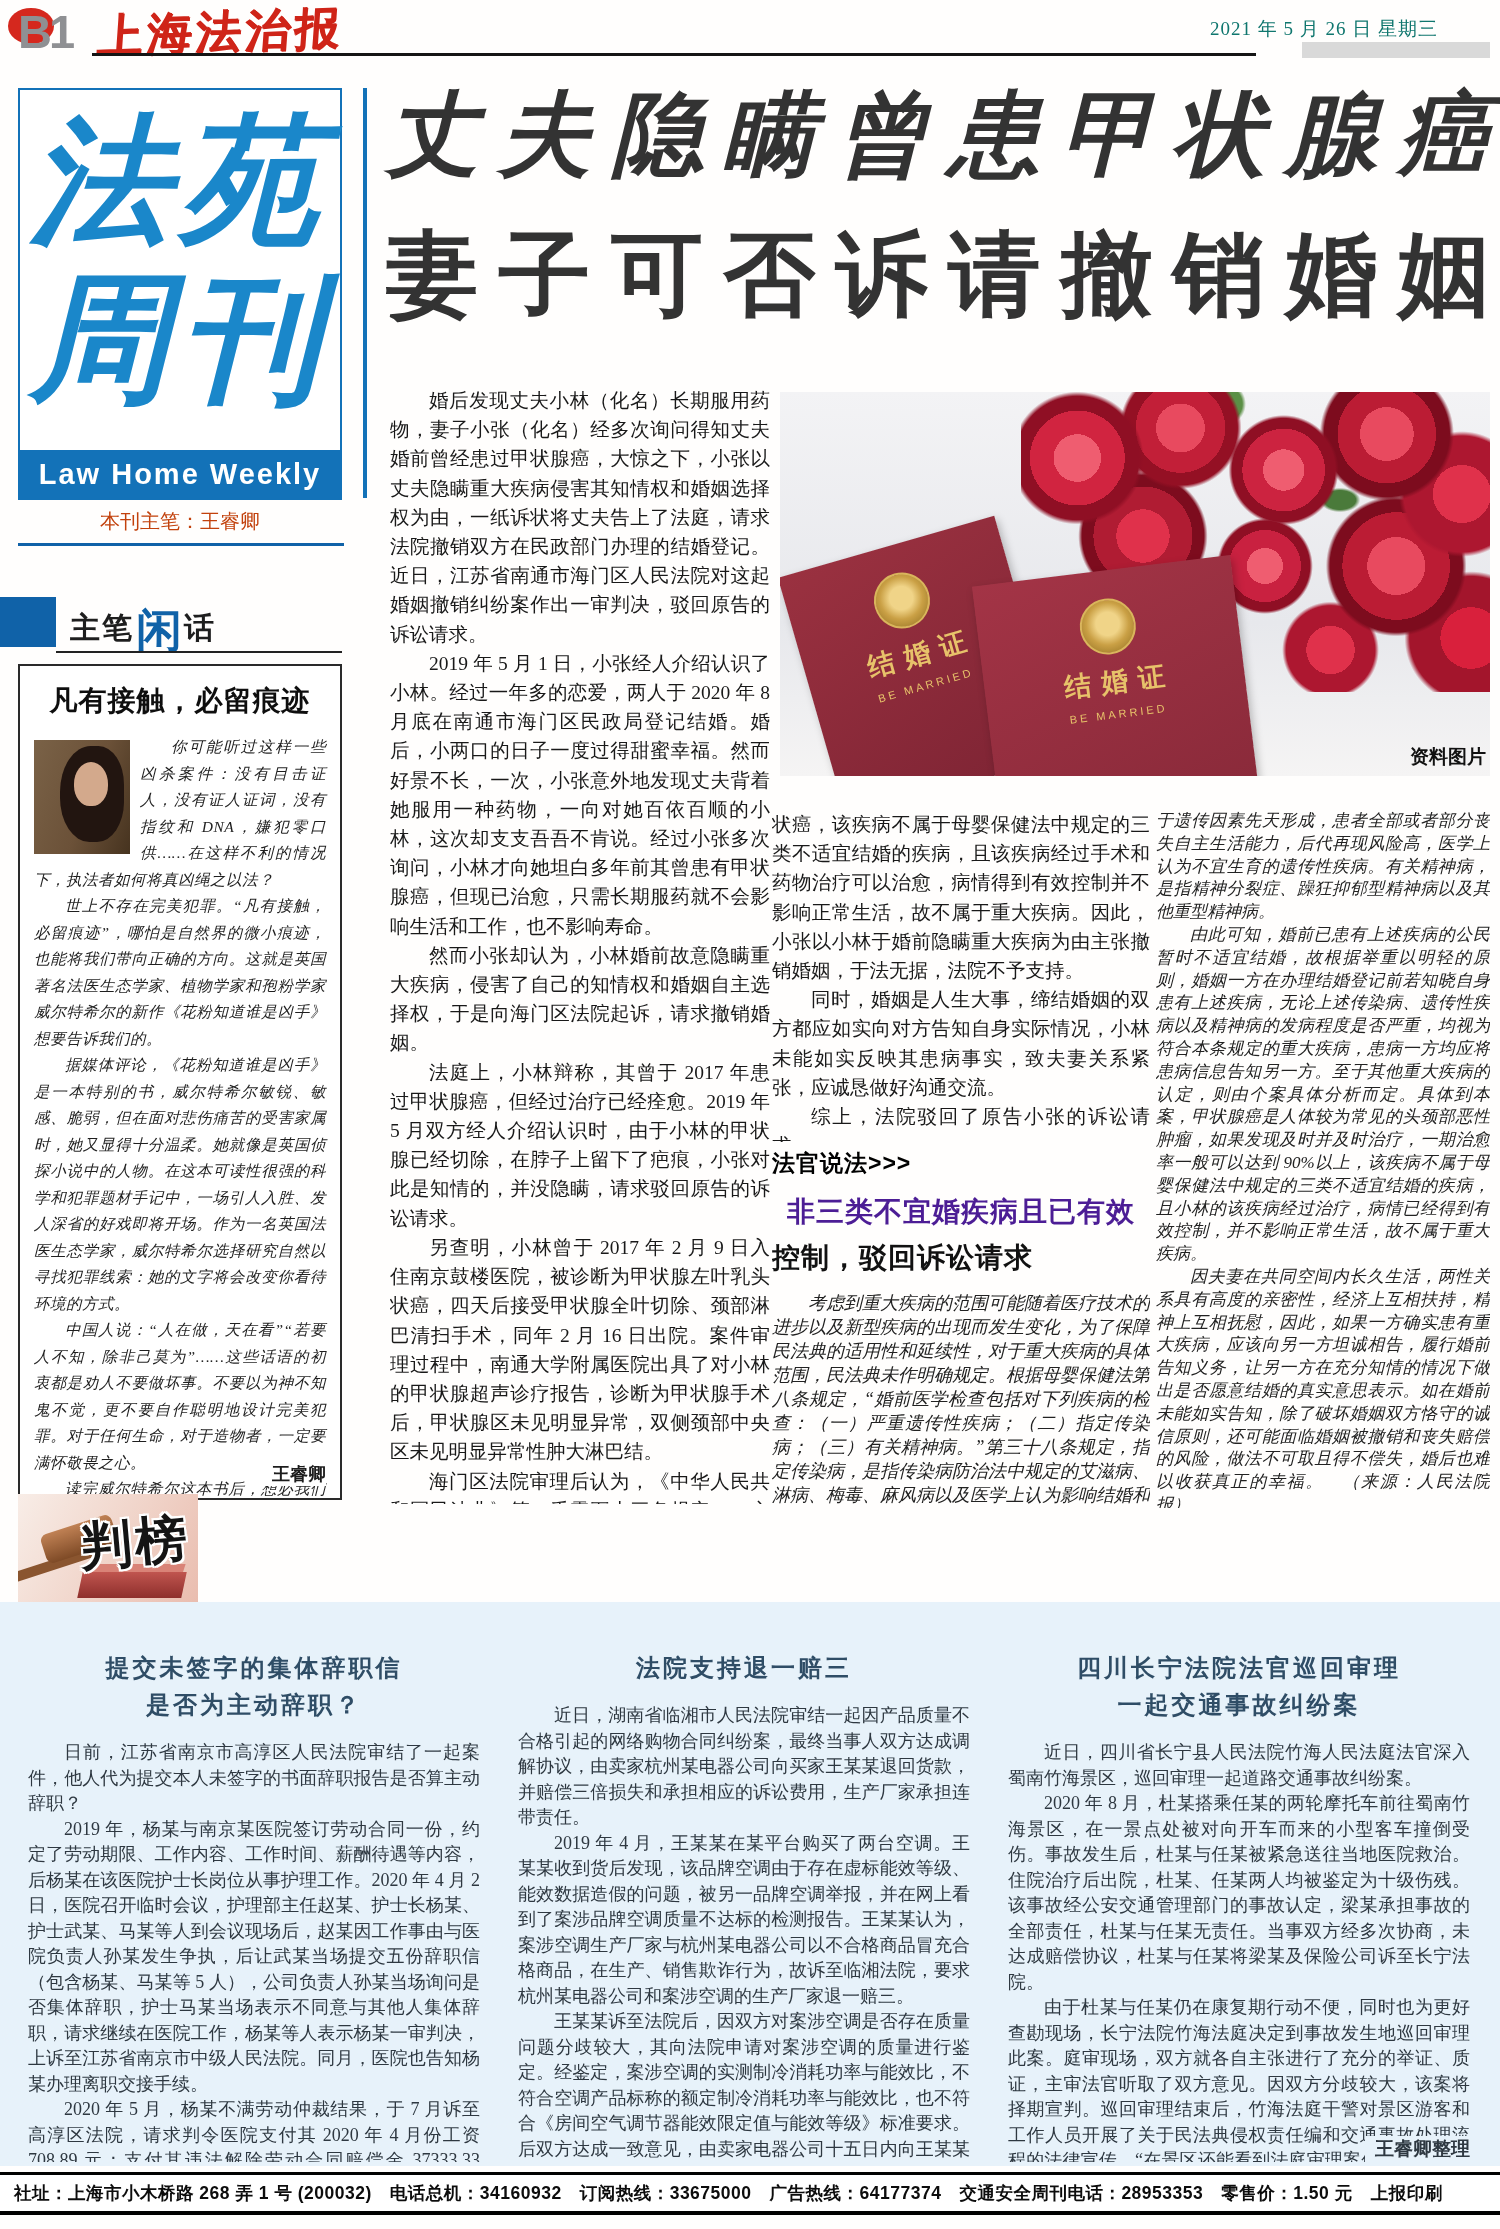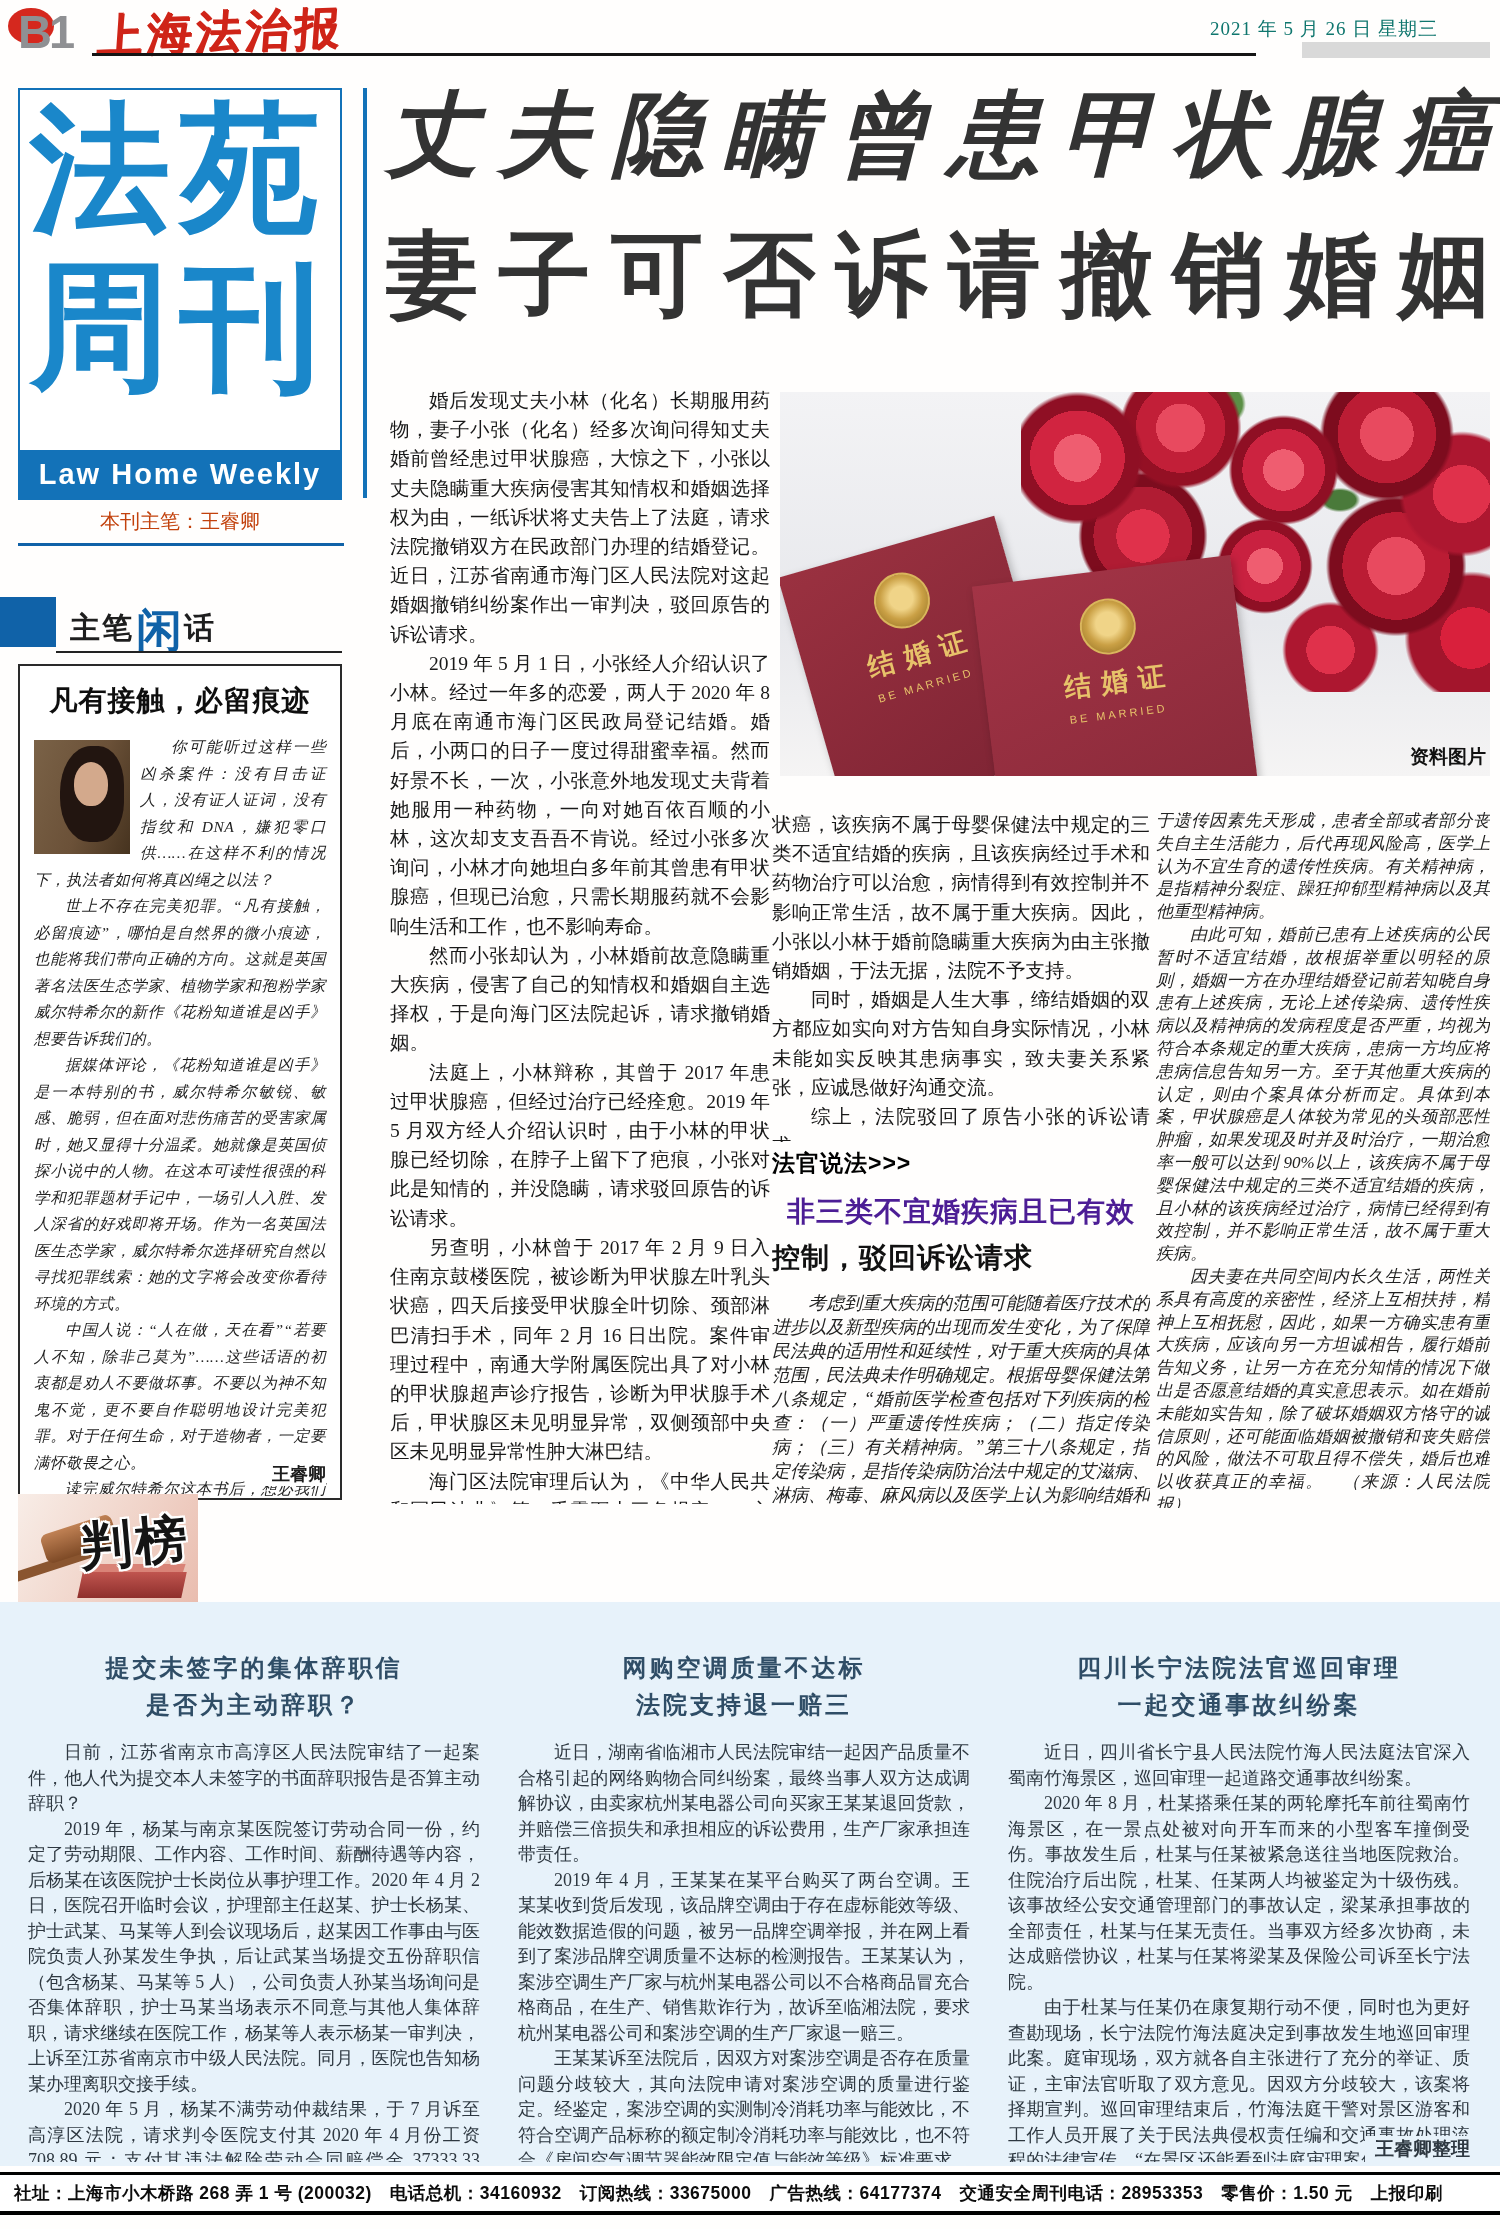--- a/index.html
+++ b/index.html
@@ -17,21 +17,21 @@
             letter-spacing:4px;transform:skewX(-6deg) rotate(-2deg);text-shadow:1px 1px 0 #cf2418;}
   .hdr-date{position:absolute;right:62px;top:16px;font-size:19px;color:#0f766e;letter-spacing:1px;}
   .hdr-gray{position:absolute;left:1302px;top:42px;width:188px;height:16px;background:#d9d9d9;}
   .hdr-rule{position:absolute;left:92px;top:53px;width:1164px;height:3px;background:#151515;}
 
   
   .wk-box{position:absolute;left:18px;top:88px;width:324px;height:412px;border:2px solid #1372b8;
           box-sizing:border-box;background:#fff;}
   .wk-line{font-family:"Liberation Sans","DejaVu Sans",sans-serif;font-weight:900;color:#1a87ca;
            font-size:140px;line-height:158px;text-align:center;letter-spacing:10px;}
-  .wk-chars{padding-top:0;}
+  .wk-chars{padding-top:12px;font-style:italic;}
   .wk-en{position:absolute;left:0;right:0;bottom:0;height:48px;background:#1372b8;color:#fff;
          font-family:"Liberation Sans","DejaVu Sans",sans-serif;font-weight:900;font-size:29px;
          line-height:48px;text-align:center;letter-spacing:2px;}
   .wk-editor{position:absolute;left:18px;top:508px;width:324px;text-align:center;font-size:20px;color:#c2410c;}
   .wk-rule{position:absolute;left:18px;top:543px;width:326px;height:3px;background:#1062a8;}
   .vrule{position:absolute;left:363px;top:88px;width:4px;height:410px;background:#1372b8;}
 
   
   .sec-blue{position:absolute;left:0;top:597px;width:56px;height:50px;background:#1062a8;}
   .sec-label{position:absolute;left:70px;top:600px;font-weight:bold;color:#1e1e1e;}
@@ -230,21 +230,20 @@
   <div class="vb-art vb-a1">
     <div class="vb-title">提交未签字的集体辞职信</div>
     <div class="vb-title">是否为主动辞职？</div>
     <div class="vb-body">
         <p>日前，江苏省南京市高淳区人民法院审结了一起案件，他人代为提交本人未签字的书面辞职报告是否算主动辞职？</p>
         <p>2019 年，杨某与南京某医院签订劳动合同一份，约定了劳动期限、工作内容、工作时间、薪酬待遇等内容，后杨某在该医院护士长岗位从事护理工作。2020 年 4 月 2 日，医院召开临时会议，护理部主任赵某、护士长杨某、护士武某、马某等人到会议现场后，赵某因工作事由与医院负责人孙某发生争执，后让武某当场提交五份辞职信（包含杨某、马某等 5 人），公司负责人孙某当场询问是否集体辞职，护士马某当场表示不同意与其他人集体辞职，请求继续在医院工作，杨某等人表示杨某一审判决，上诉至江苏省南京市中级人民法院。同月，医院也告知杨某办理离职交接手续。</p>
         <p>2020 年 5 月，杨某不满劳动仲裁结果，于 7 月诉至高淳区法院，请求判令医院支付其 2020 年 4 月份工资 708.89 元；支付其违法解除劳动合同赔偿金 37333.33 元。</p>
       </div>
   </div>
   <div class="vb-art vb-a2">
-    <div class="vb-title">网购空调质量不达标</div>
     <div class="vb-title">法院支持退一赔三</div>
     <div class="vb-body">
         <p>近日，湖南省临湘市人民法院审结一起因产品质量不合格引起的网络购物合同纠纷案，最终当事人双方达成调解协议，由卖家杭州某电器公司向买家王某某退回货款，并赔偿三倍损失和承担相应的诉讼费用，生产厂家承担连带责任。</p>
         <p>2019 年 4 月，王某某在某平台购买了两台空调。王某某收到货后发现，该品牌空调由于存在虚标能效等级、能效数据造假的问题，被另一品牌空调举报，并在网上看到了案涉品牌空调质量不达标的检测报告。王某某认为，案涉空调生产厂家与杭州某电器公司以不合格商品冒充合格商品，在生产、销售欺诈行为，故诉至临湘法院，要求杭州某电器公司和案涉空调的生产厂家退一赔三。</p>
         <p>王某某诉至法院后，因双方对案涉空调是否存在质量问题分歧较大，其向法院申请对案涉空调的质量进行鉴定。经鉴定，案涉空调的实测制冷消耗功率与能效比，不符合空调产品标称的额定制冷消耗功率与能效比，也不符合《房间空气调节器能效限定值与能效等级》标准要求。后双方达成一致意见，由卖家电器公司十五日内向王某某退回货款 4598 元，同时赔偿三倍货款损失 13794 元，并承担鉴定费和案件受理费 35130 元，空调生产厂家对此承担连带责任。</p>
       </div>
   </div>
   <div class="vb-art vb-a3">
     <div class="vb-title">四川长宁法院法官巡回审理</div>
     <div class="vb-title">一起交通事故纠纷案</div>

